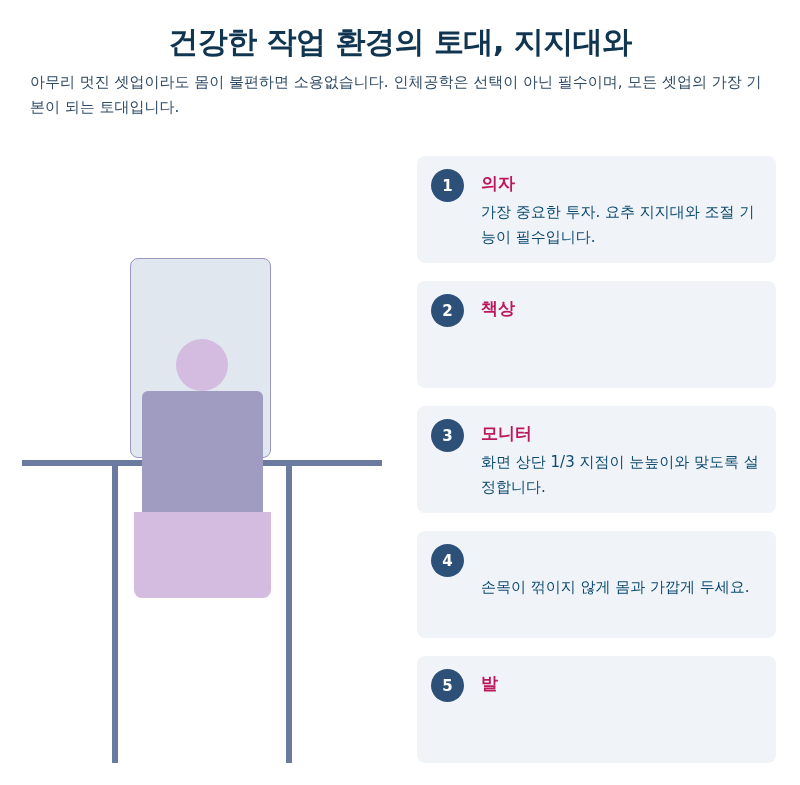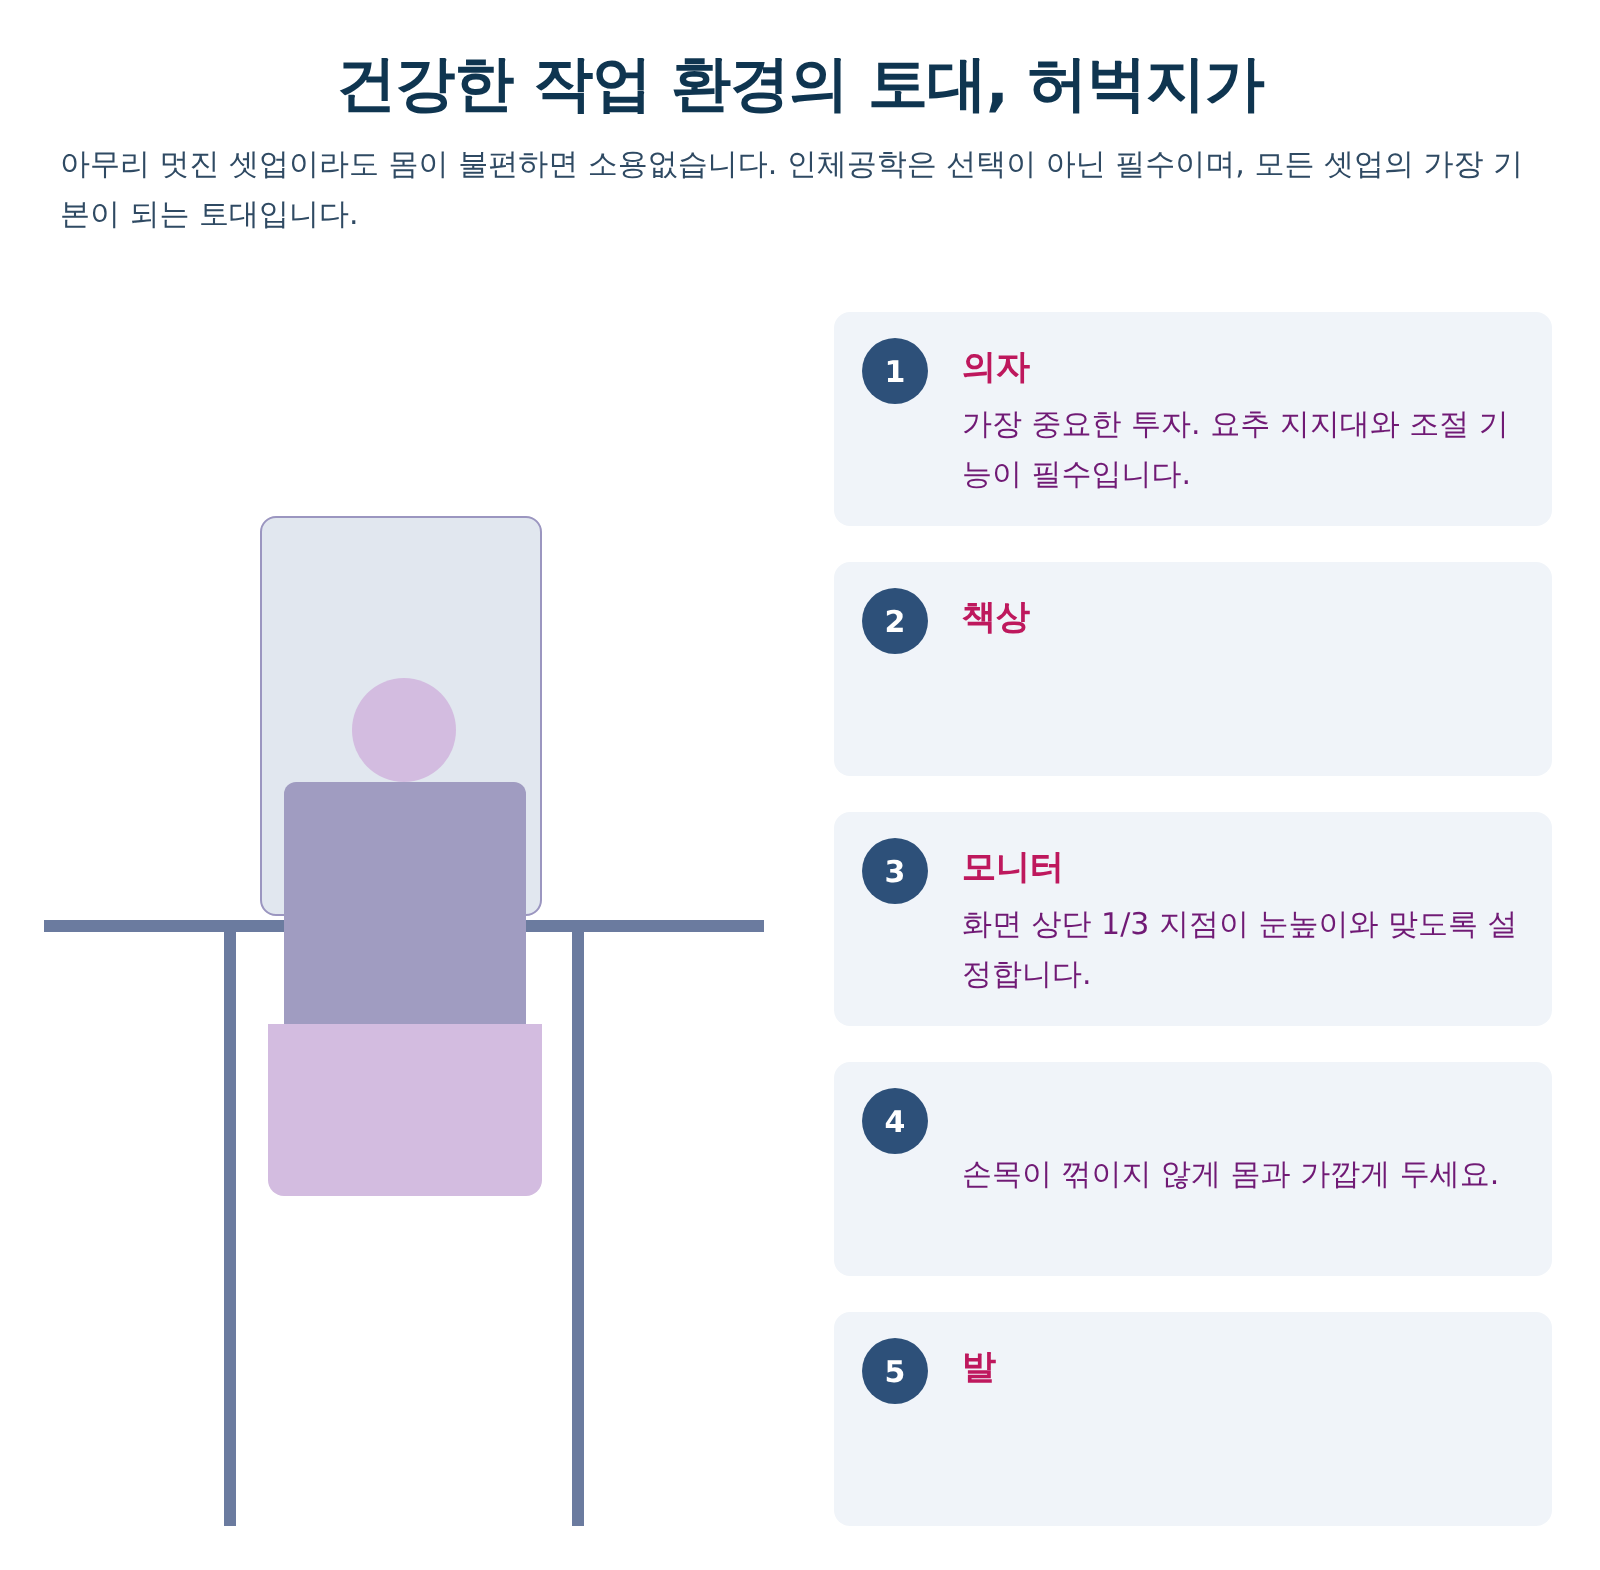--- a/index.html
+++ b/index.html
@@ -16,26 +16,26 @@
   .body-rect { position:absolute; left:142px; top:391px; width:121px; height:122px; background:#a09cc1; border-radius:6px 6px 0 0; }
   .desk { position:absolute; left:22px; top:460px; width:360px; height:6px; background:#6b7b9f; }
   .leg { position:absolute; top:460px; width:6px; height:303px; background:#6b7b9f; }
   .leg.l { left:112px; } .leg.r { left:286px; }
   .seat { position:absolute; left:134px; top:512px; width:137px; height:86px; background:#d3bce0; border-radius:0 0 8px 8px; }
   .cards { position:absolute; left:417px; top:156px; width:359px; }
   .card { position:relative; height:107px; background:#f0f4f9; border-radius:8px; margin-bottom:18px; box-sizing:border-box; }
   .badge { position:absolute; left:14px; top:13px; width:33px; height:33px; border-radius:50%; background:#2d5079;
            color:#fff; font-weight:bold; font-size:15px; display:flex; align-items:center; justify-content:center; }
   .card-title { position:absolute; left:64px; top:16px; font-size:17px; font-weight:bold; color:#be185d; }
-  .card-desc { position:absolute; left:64px; top:44px; width:280px; font-size:15px; line-height:25px; color:#701a75; }
+  .card-desc { position:absolute; left:64px; top:44px; width:280px; font-size:15px; line-height:25px; color:#0c4a6e; }
 </style>
 </head>
 <body>
 
-<div class="title">건강한 작업 환경의 토대, 허벅지가</div>
+<div class="title">건강한 작업 환경의 토대, 지지대와</div>
 <div class="subtitle">아무리 멋진 셋업이라도 몸이 불편하면 소용없습니다. 인체공학은 선택이 아닌 필수이며, 모든 셋업의 가장 기본이 되는 토대입니다.</div>
 
 <div class="illus">
   <div class="monitor"></div>
   <div class="desk"></div>
   <div class="leg l"></div>
   <div class="leg r"></div>
   <div class="head"></div>
   <div class="body-rect"></div>
   <div class="seat"></div>

